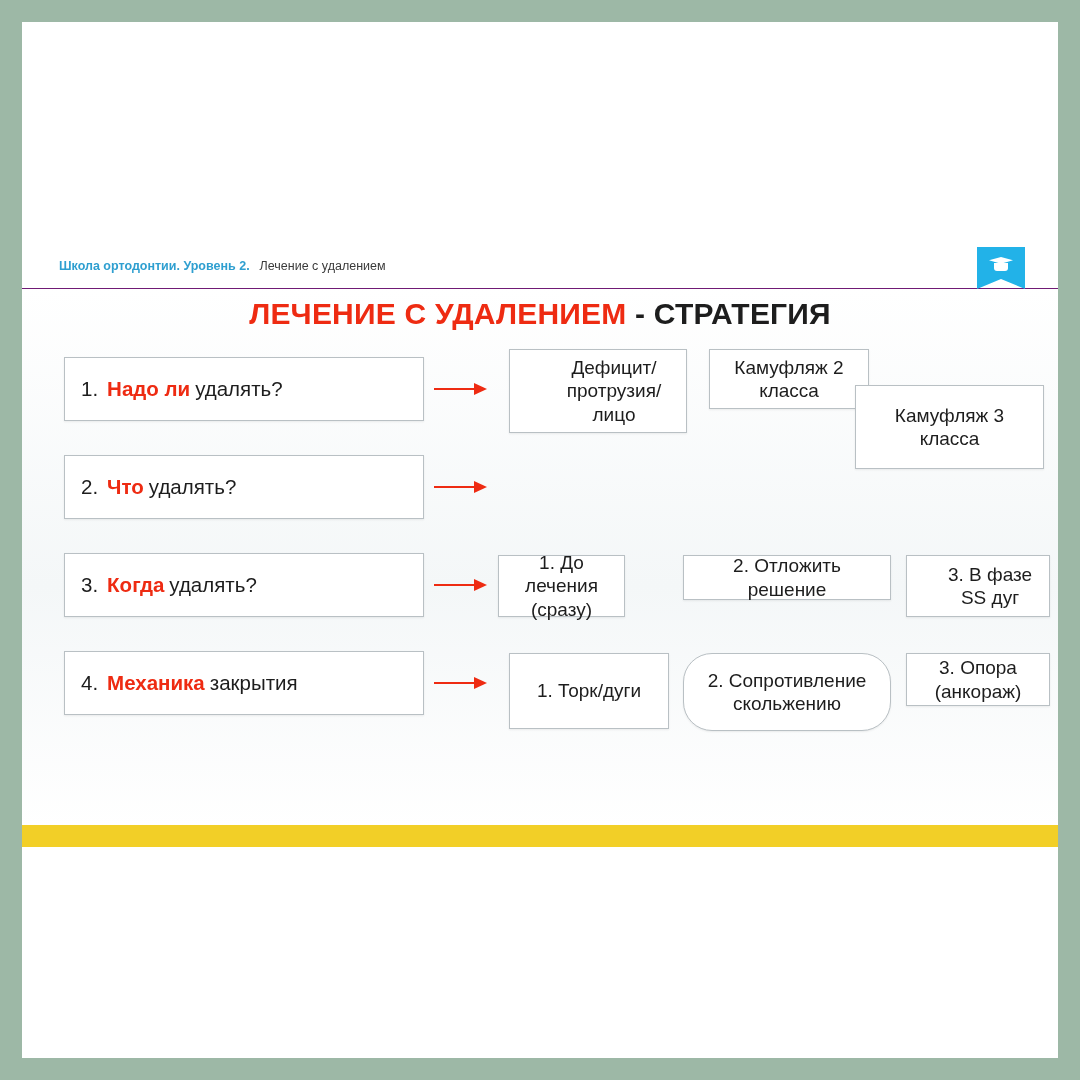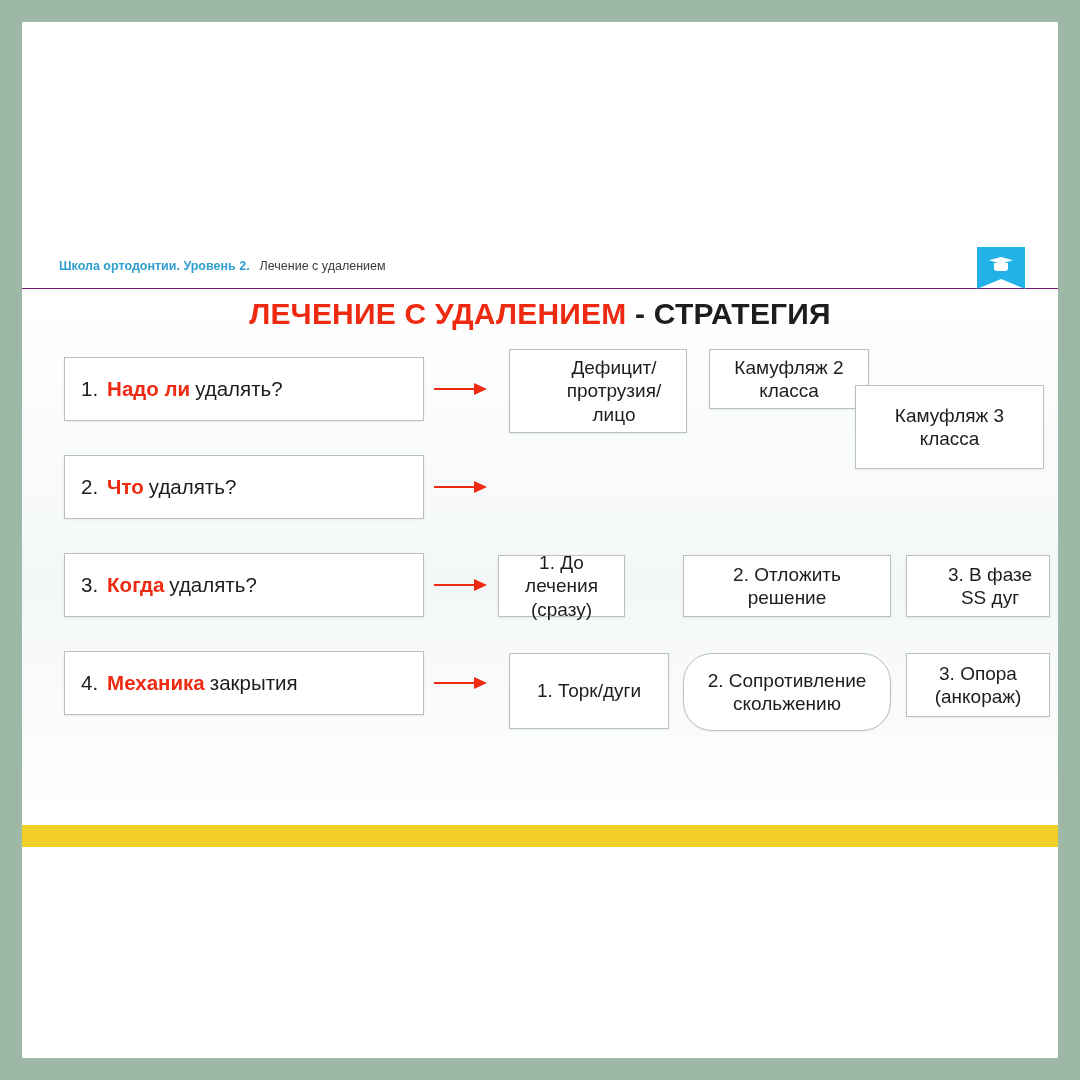--- a/index.html
+++ b/index.html
@@ -190,27 +190,27 @@
   
   .r1-b1 { left: 487px; width: 178px; height: 84px; top: 0px; padding-left: 40px; }
   .r1-b2 { left: 687px; width: 160px; height: 60px; top: 0px; }
   .r1-b3 { left: 833px; width: 189px; height: 84px; top: 0px; margin-top: 36px; }
 
   
   .r2-b1 { left: 487px; width: 541px; height: 64px; top: 8px; }
 
   
   .r3-b1 { left: 476px; width: 127px; height: 62px; top: 10px; }
-  .r3-b2 { left: 661px; width: 208px; height: 62px; top: 10px; }
+  .r3-b2 { left: 661px; width: 208px; height: 45px; top: 10px; }
   .r3-b3 { left: 884px; width: 144px; height: 62px; top: 10px; padding-left: 32px; }
 
   
   .r4-b1 { left: 487px; width: 160px; height: 76px; top: 10px; }
   .r4-b2 { left: 661px; width: 208px; height: 78px; top: 10px; border-radius: 29px; }
-  .r4-b3 { left: 884px; width: 144px; height: 64px; top: 10px; }
+  .r4-b3 { left: 884px; width: 144px; height: 53px; top: 10px; }
 
   .footline {
     position: absolute;
     left: 0;
     top: 472px;
     width: 1036px;
     text-align: center;
     font-size: 23px;
     font-weight: bold;
     color: #111111;

